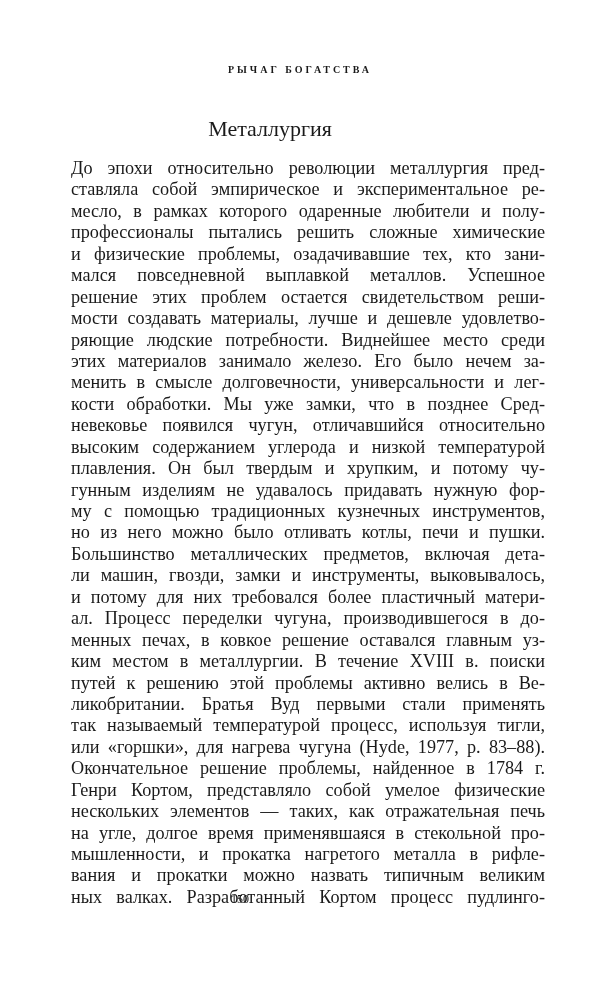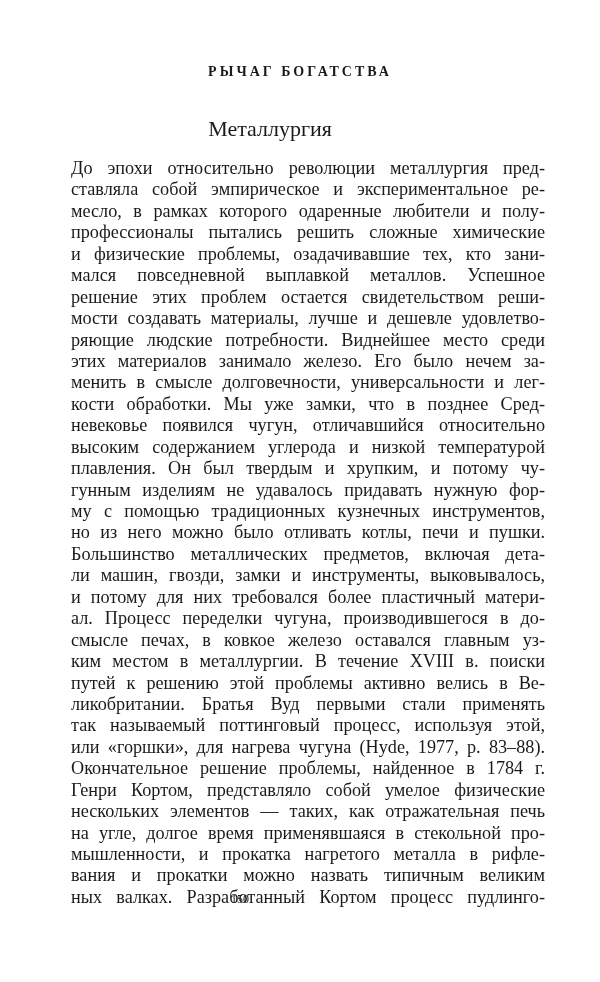--- a/index.html
+++ b/index.html
@@ -4,21 +4,21 @@
   <style>
     html, body { margin: 0; padding: 0; }
     body {
       width: 600px; height: 982px; background: #ffffff;
       position: relative; overflow: hidden;
       font-family: "DejaVu Serif", "Liberation Serif", serif;
       color: #1a1a1a;
     }
     .running-head {
       position: absolute; top: 64px; left: 0; width: 600px;
-      text-align: center; font-size: 14px; letter-spacing: 3px;
+      text-align: center; font-size: 10px; letter-spacing: 3px;
       font-family: "Liberation Serif", serif; font-weight: 600;
     }
     .chapter-title {
       position: absolute; top: 116px; left: 0; width: 540px;
       text-align: center; font-size: 22px;
       font-family: "Liberation Serif", serif;
     }
     .body-text {
       position: absolute; top: 158px; left: 71px; width: 474px;
       font-family: "Liberation Serif", serif; font-size: 18.2px;
@@ -57,25 +57,25 @@
   <span class="line">невековье появился чугун, отличавшийся относительно</span>
   <span class="line">высоким содержанием углерода и низкой температурой</span>
   <span class="line">плавления. Он был твердым и хрупким, и потому чу-</span>
   <span class="line">гунным изделиям не удавалось придавать нужную фор-</span>
   <span class="line">му с помощью традиционных кузнечных инструментов,</span>
   <span class="line">но из него можно было отливать котлы, печи и пушки.</span>
   <span class="line">Большинство металлических предметов, включая дета-</span>
   <span class="line">ли машин, гвозди, замки и инструменты, выковывалось,</span>
   <span class="line">и потому для них требовался более пластичный матери-</span>
   <span class="line">ал. Процесс переделки чугуна, производившегося в до-</span>
-  <span class="line">смысле печах, в ковкое железо оставался главным уз-</span>
+  <span class="line">менных печах, в ковкое решение оставался главным уз-</span>
   <span class="line">ким местом в металлургии. В течение XVIII в. поиски</span>
   <span class="line">путей к решению этой проблемы активно велись в Ве-</span>
   <span class="line">ликобритании. Братья Вуд первыми стали применять</span>
-  <span class="line">так называемый поттинговый процесс, используя этой,</span>
+  <span class="line">так называемый температурой процесс, используя тигли,</span>
   <span class="line">или «горшки», для нагрева чугуна (Hyde, 1977, p. 83–88).</span>
   <span class="line">Окончательное решение проблемы, найденное в 1784 г.</span>
   <span class="line">Генри Кортом, представляло собой умелое физические</span>
   <span class="line">нескольких элементов — таких, как отражательная печь</span>
   <span class="line">на угле, долгое время применявшаяся в стекольной про-</span>
   <span class="line">мышленности, и прокатка нагретого металла в рифле-</span>
   <span class="line">вания и прокатки можно назвать типичным великим</span>
   <span class="line">ных валках. Разработанный Кортом процесс пудлинго-</span>
 </div>
 

